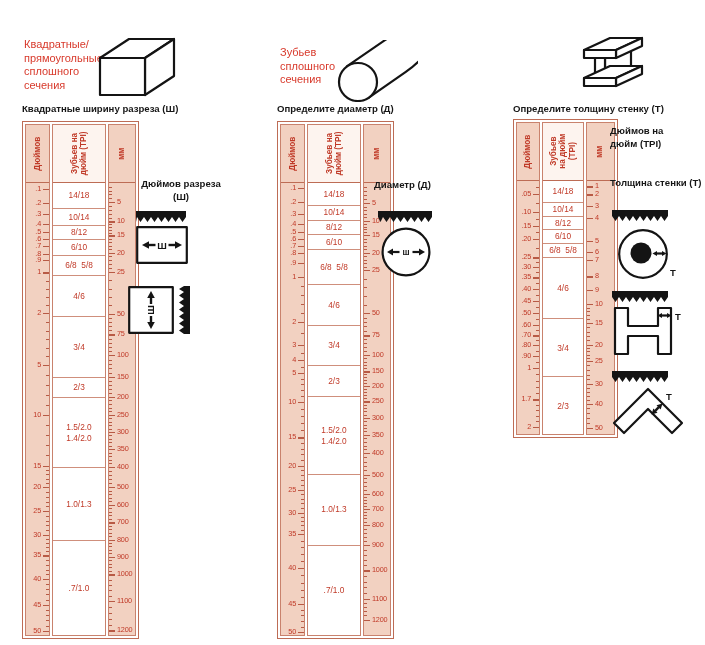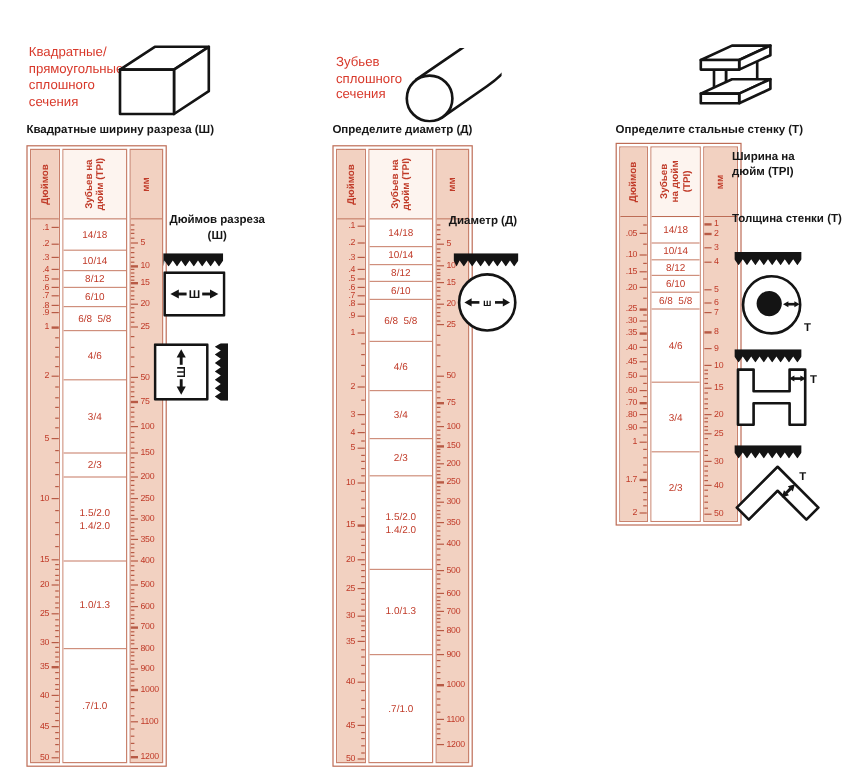--- a/index.html
+++ b/index.html
@@ -688,21 +688,21 @@
     <polygon points="27,26 53,14 53,34 27,46" stroke="#141414" stroke-width="2.2" stroke-linejoin="round" fill="#fff"></polygon>
     <polygon points="17,26 27,26 27,46 17,46" stroke="#141414" stroke-width="2.2" stroke-linejoin="round" fill="#fff"></polygon>
     <polygon points="6,46 32,34 64,34 38,46" stroke="#141414" stroke-width="2.2" stroke-linejoin="round" fill="#fff"></polygon>
     <polygon points="38,46 64,34 64,42 38,54" stroke="#141414" stroke-width="2.2" stroke-linejoin="round" fill="#fff"></polygon>
     <polygon points="6,46 38,46 38,54 6,54" stroke="#141414" stroke-width="2.2" stroke-linejoin="round" fill="#fff"></polygon>
     <polygon points="6,18 32,6 64,6 38,18" stroke="#141414" stroke-width="2.2" stroke-linejoin="round" fill="#fff"></polygon>
     <polygon points="38,18 64,6 64,14 38,26" stroke="#141414" stroke-width="2.2" stroke-linejoin="round" fill="#fff"></polygon>
     <polygon points="6,18 38,18 38,26 6,26" stroke="#141414" stroke-width="2.2" stroke-linejoin="round" fill="#fff"></polygon>
       </svg>
     </div>
-  <div class="subtitle" style="left:513px;top:103px;">Определите стальные стенку (Т)</div>
+  <div class="subtitle" style="left:513px;top:103px;">Определите толщину стенку (Т)</div>
   <div id="table2">
       <div class="ptable" style="left: 513px; top: 119px;">
         <div class="tcol" style="width: 22px;">
           <div class="hcell hpink" style="height: 57px;">
             <span class="hrot">Дюймов</span>
           </div>
           <div class="bcol bpink" style="height: 253px;">
             <div class="tick tmaj side-r" style="top: 5%;"></div>
             <div class="tlabel lr" style="top: 5%;">.05</div>
             <div class="tick tmaj side-r" style="top: 12.3%;"></div>
@@ -853,21 +853,21 @@
             <div class="tick tmin side-l" style="top: 89.92%;"></div>
             <div class="tick tmin side-l" style="top: 91.84%;"></div>
             <div class="tick tmin side-l" style="top: 93.76%;"></div>
             <div class="tick tmin side-l" style="top: 95.68%;"></div>
           </div>
         </div>
       </div>
     </div>
   <div id="ann2">
       <div class="annlabel" style="left: 610px; top: 124px;">
-        <div>Ширина на</div>
+        <div>Дюймов на</div>
         <div>дюйм (TPI)</div>
       </div>
       <div class="annlabel" style="left: 610px; top: 176px;">
         <div>Толщина стенки (Т)</div>
       </div>
       <div class="abs" style="left: 612px; top: 210px;">
         <svg width="56" height="11" viewBox="0 0 56 11">
           <path d="M0,0 L56,0 L56,6 L52.5,11 L49,6 L45.5,11 L42,6 L38.5,11 L35,6 L31.5,11 L28,6 L24.5,11 L21,6 L17.5,11 L14,6 L10.5,11 L7,6 L3.5,11 L0,6 Z" fill="#141414"></path>
         </svg>
       </div>

